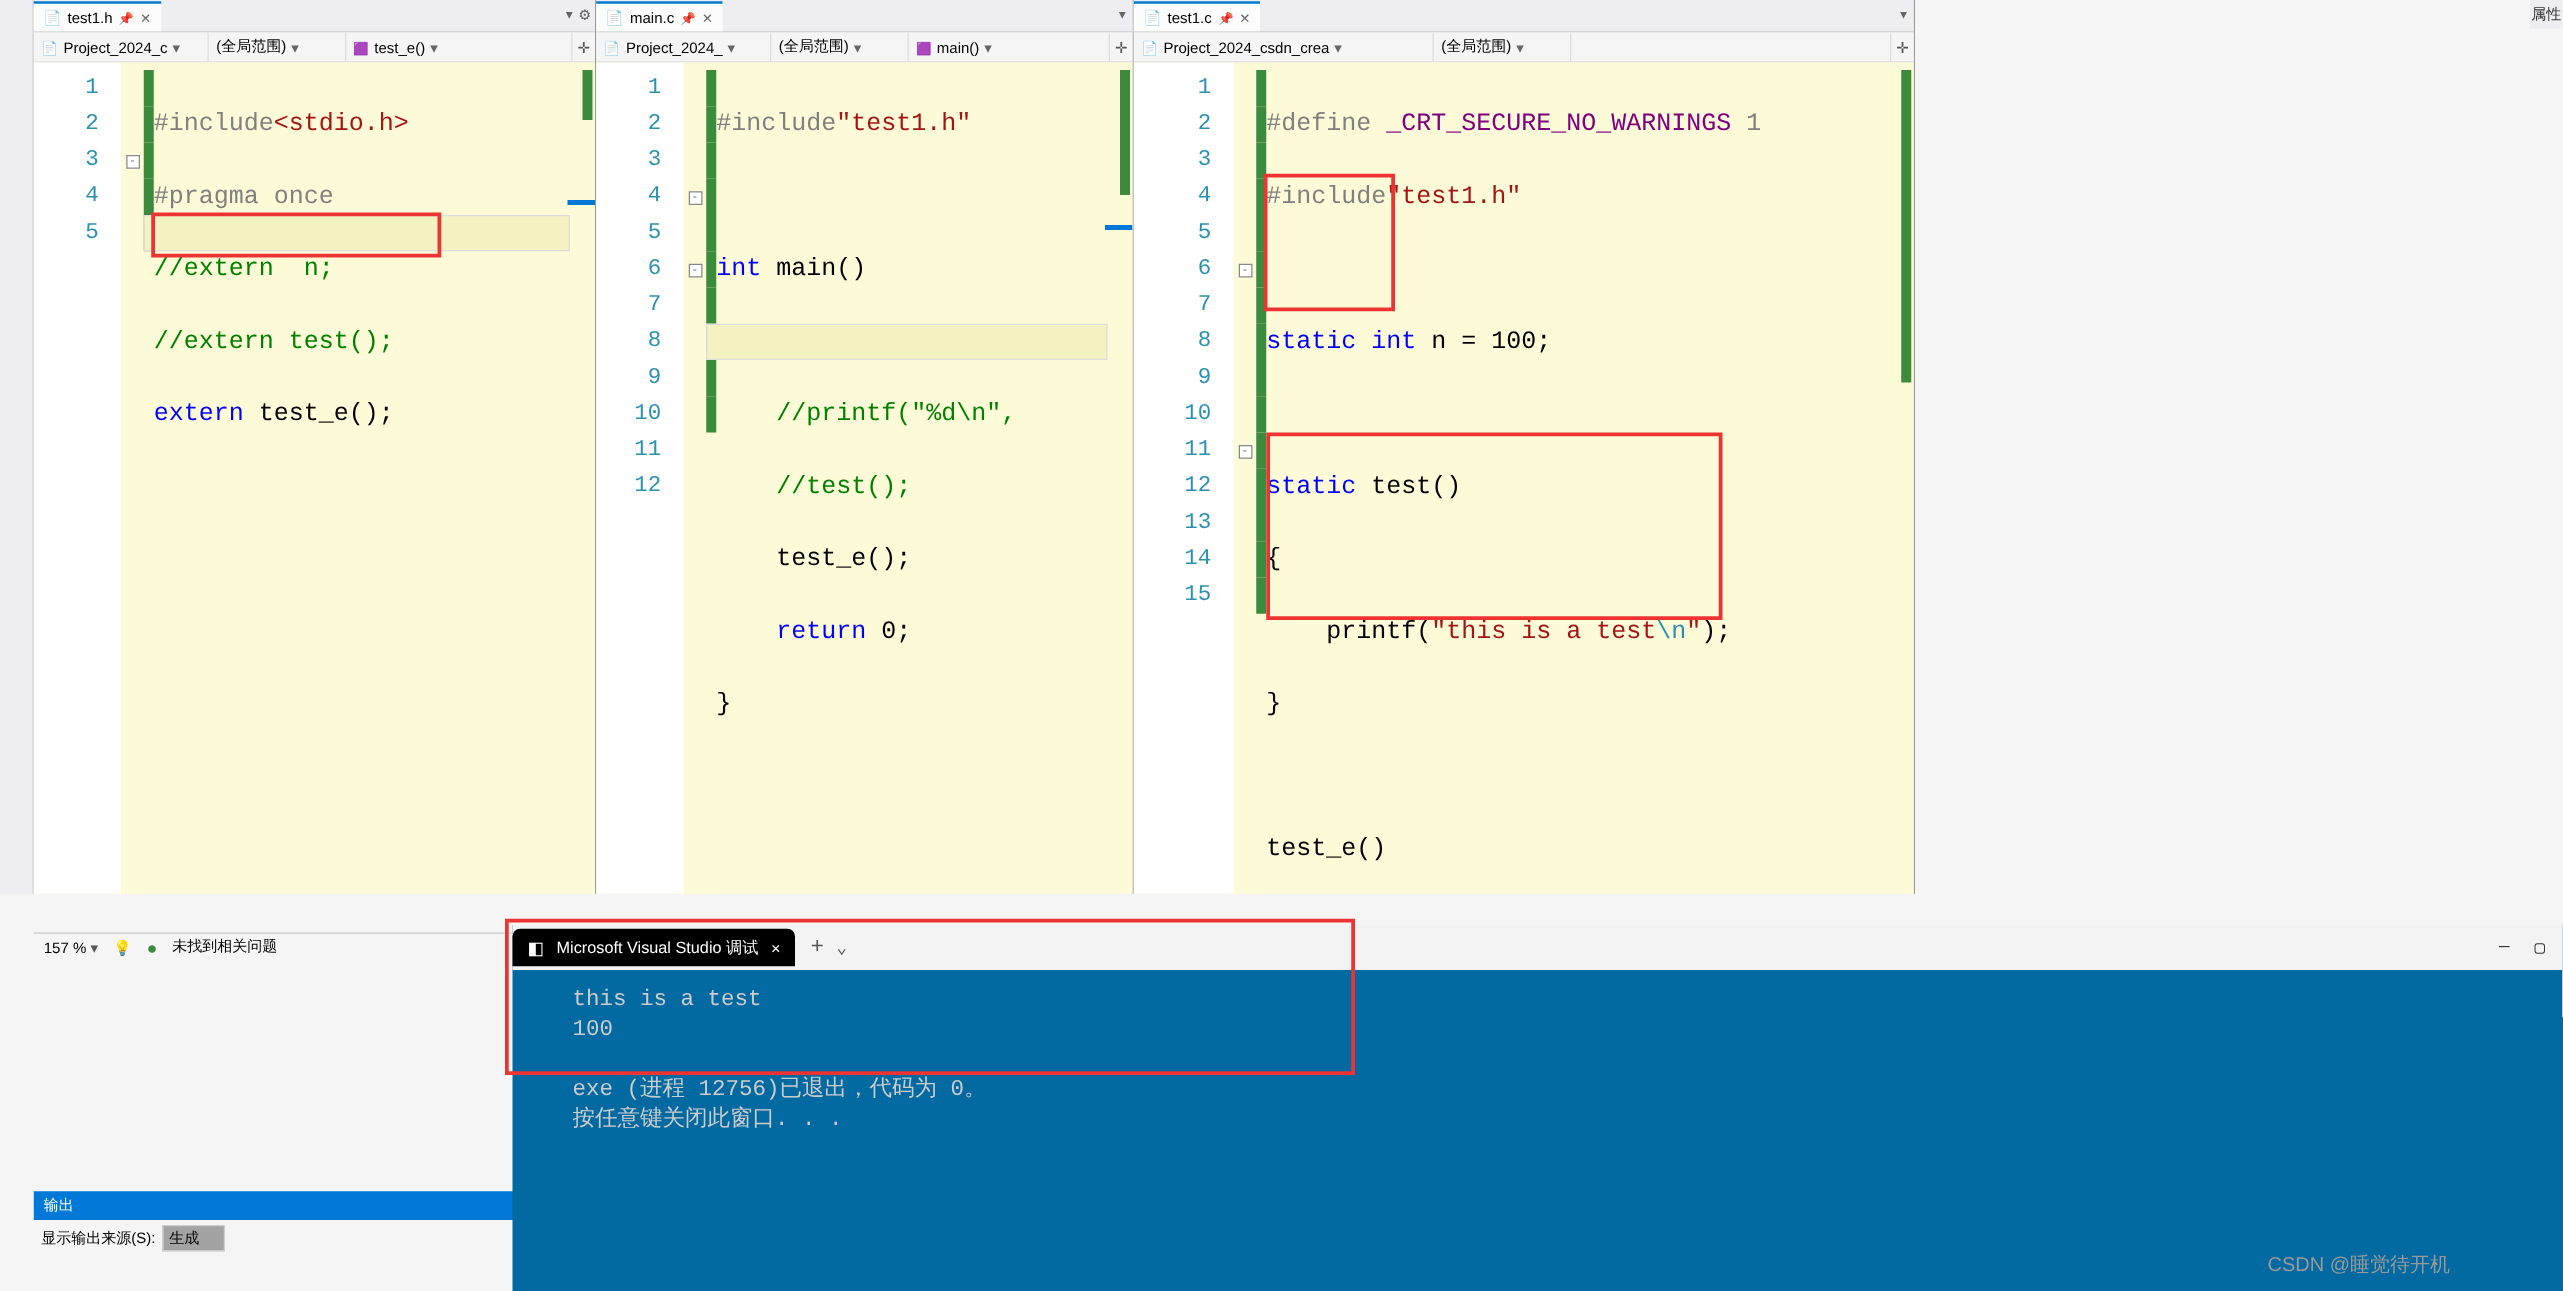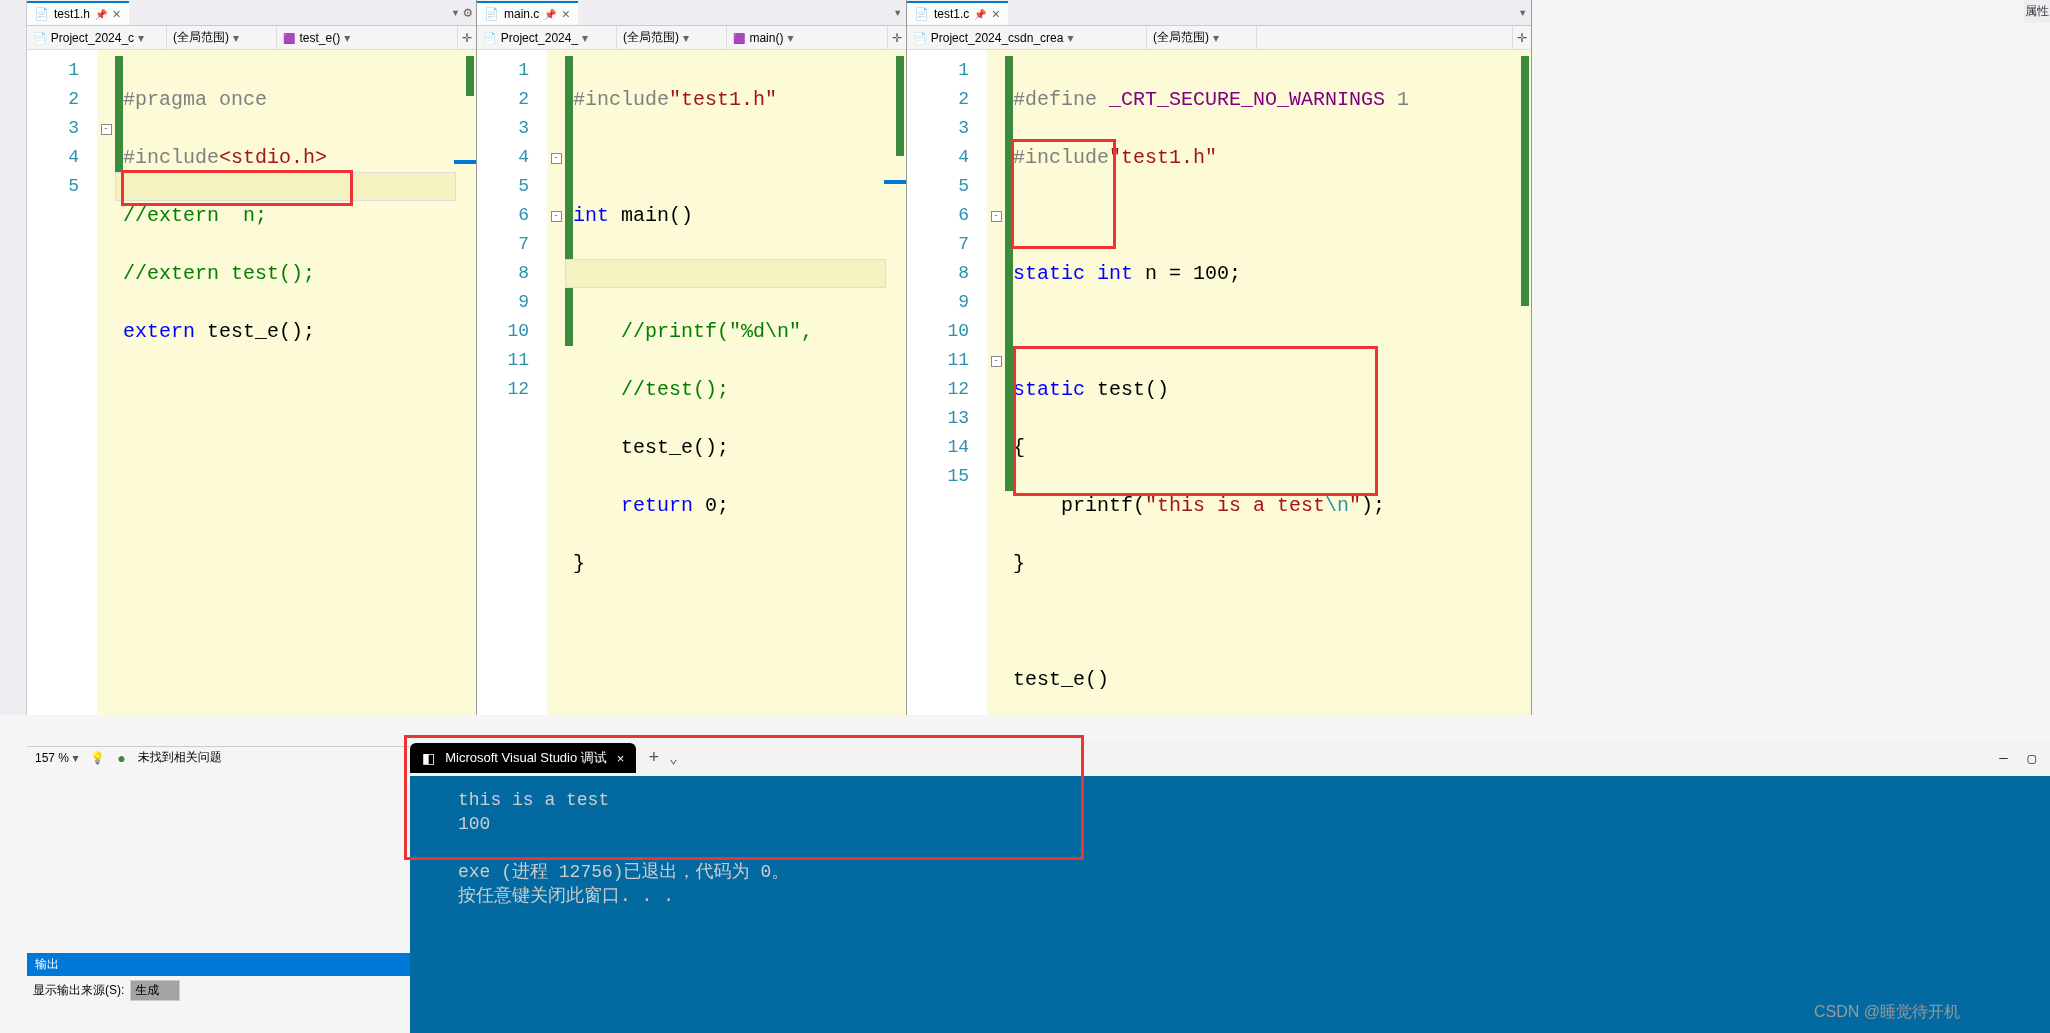--- a/index.html
+++ b/index.html
@@ -365,22 +365,22 @@
           <div>&nbsp;</div>
       </div>
       <div class="change-bar">
         <div class="green"></div>
           <div class="green"></div>
           <div class="green"></div>
           <div class="green"></div>
           <div class="green"></div>
       </div>
       <div class="code-lines">
+<div><span class="k-gray">#include</span><span class="k-red">&lt;stdio.h&gt;</span></div>
 <div><span class="k-gray">#pragma once</span></div>
-<div><span class="k-gray">#include</span><span class="k-red">&lt;stdio.h&gt;</span></div>
 <div><span class="k-green">//extern  n;</span></div>
 <div><span class="k-green">//extern test();</span></div>
 <div><span class="k-blue">extern</span><span class="k-black"> test_e();</span></div>
       </div>
       <div class="red-box" style="left:94px; top:120px; width:232px; height:36px;"></div>
       <div class="change-indicator">
         <div class="ind-bar" style="top:6px; height:40px;"></div>
         <div class="ind-blue" style="top:110px;"></div>
       </div>
     </div>

